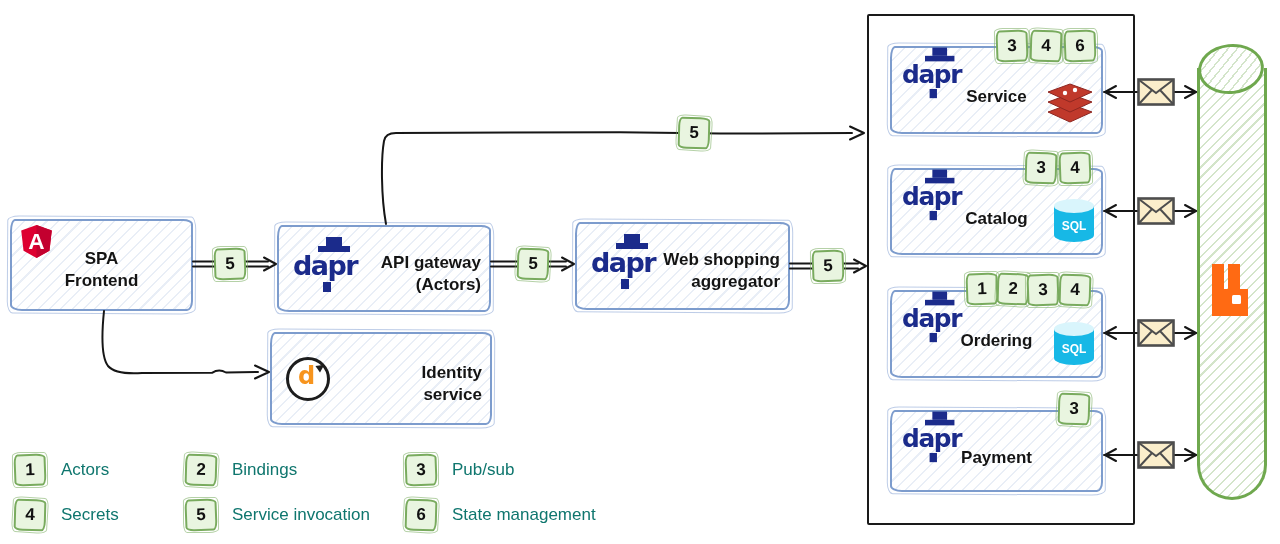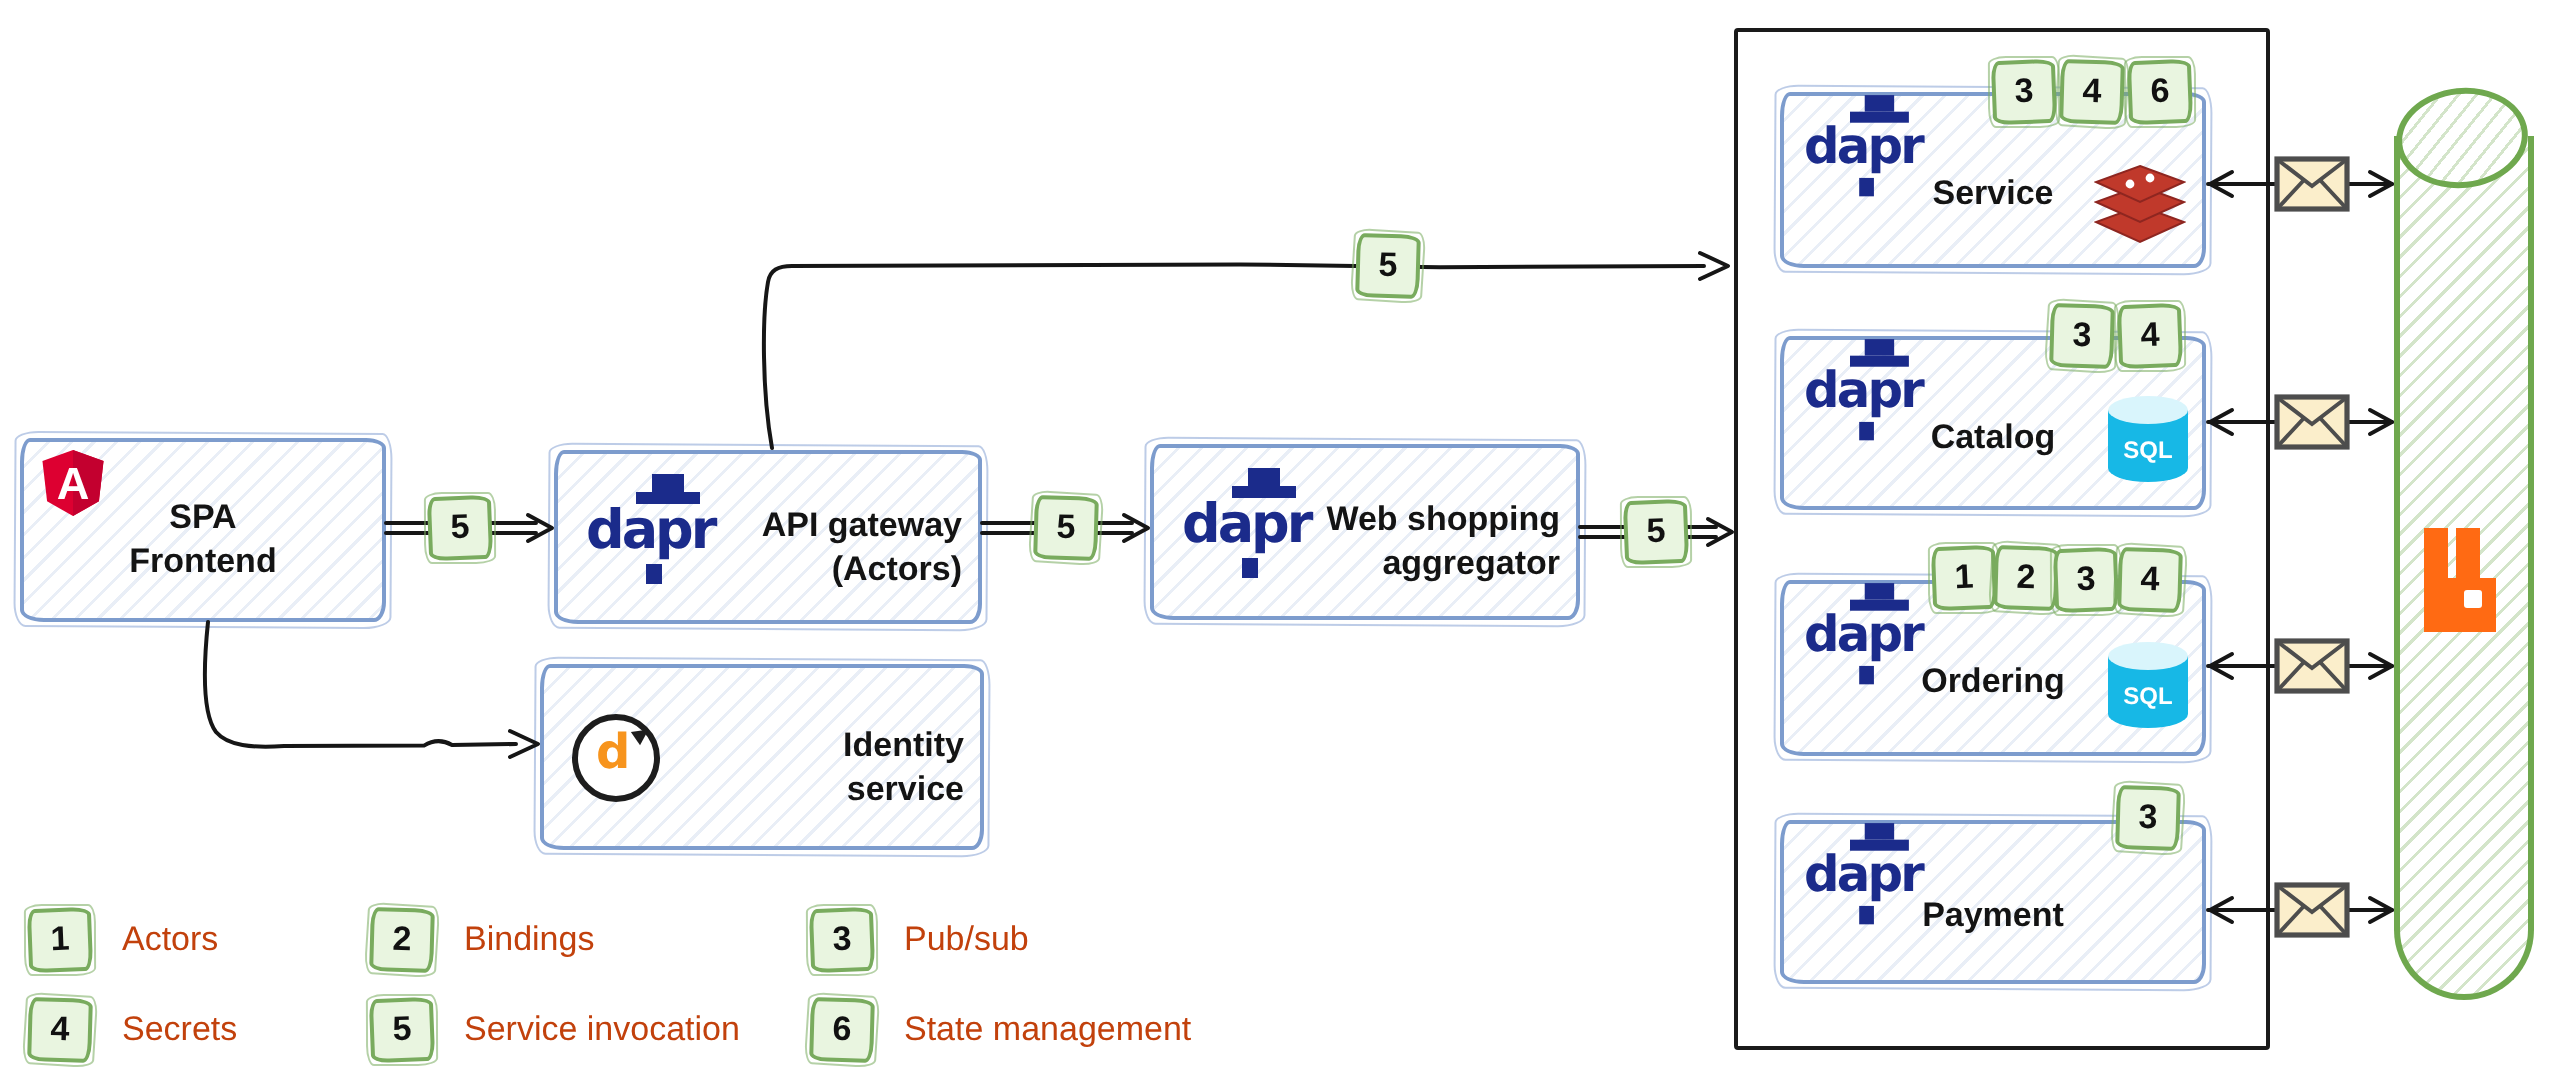--- a/index.html
+++ b/index.html
@@ -62,21 +62,21 @@
   .idsrv{position:relative;width:38px;height:38px;border:3px solid #1d1d1d;border-radius:50%;
          background:#fff;flex-shrink:0;margin-right:14px;}
   .idsrv .d{position:absolute;left:9px;top:2px;font-weight:700;font-size:24px;color:#f7941d;
          font-family:"DejaVu Sans",sans-serif;}
   .idsrv .arr{position:absolute;right:2px;top:3px;width:0;height:0;border-left:8px solid #1d1d1d;
          border-top:4px solid transparent;border-bottom:4px solid transparent;transform:rotate(-35deg);}
 
   
   .legend-item{position:absolute;display:flex;align-items:center;gap:15px;z-index:2;}
   .legend-item .badge{position:relative;}
-  .legend-label{font-size:17px;color:#c2410c;}
+  .legend-label{font-size:17px;color:#0f766e;}
 
   
   #connectors{position:absolute;left:0;top:0;z-index:5;pointer-events:none;}
 </style>
 </head>
 <body>
 
 <div id="canvas">
 
   <svg id="connectors" width="1280" height="544" viewBox="0 0 1280 544">

